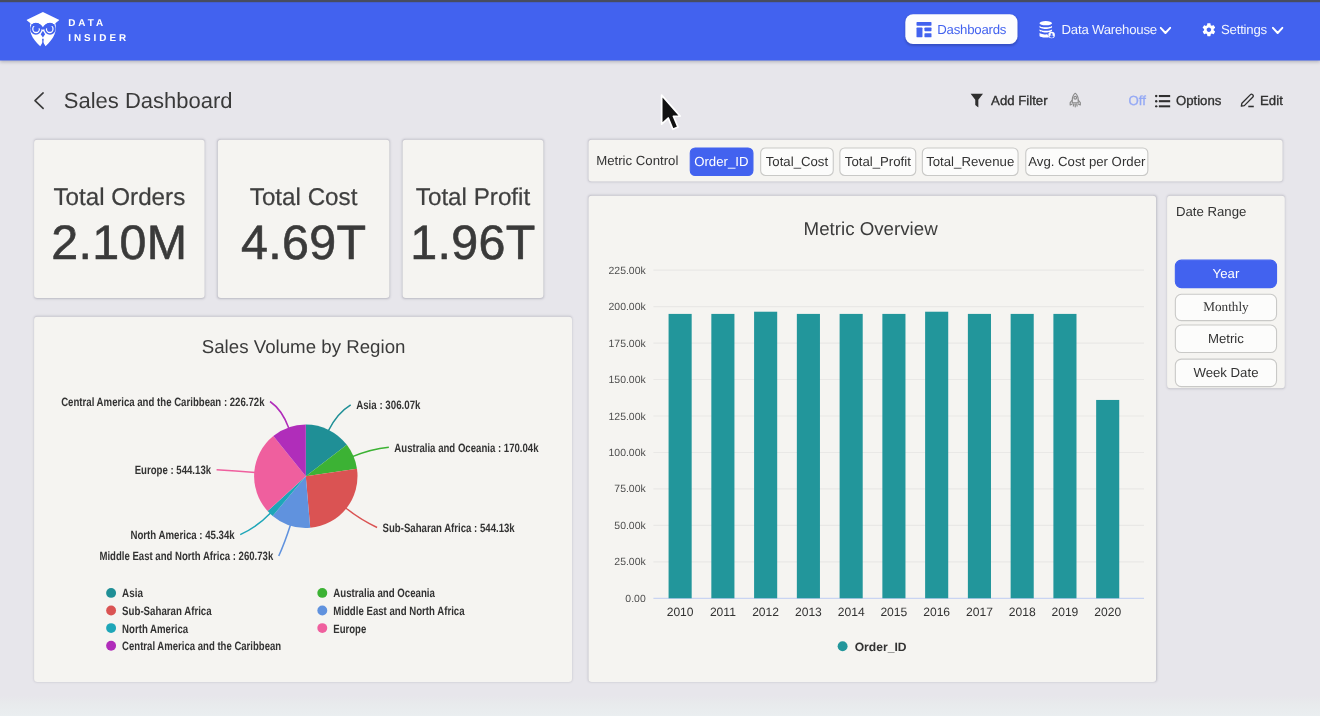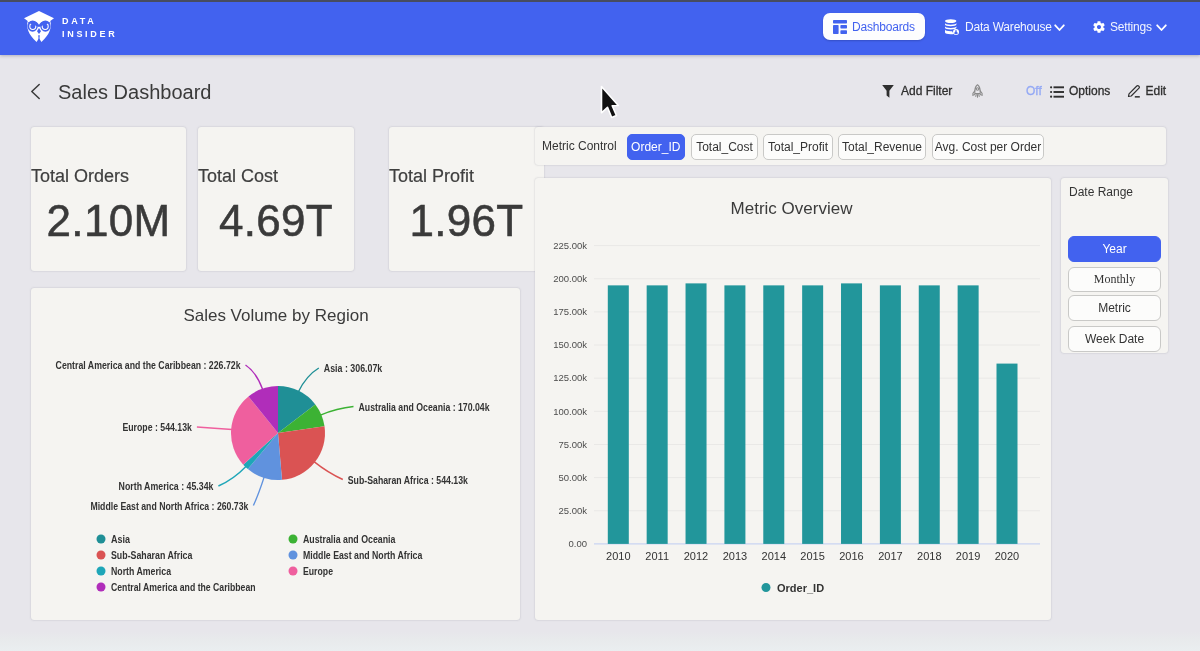--- a/index.html
+++ b/index.html
@@ -4,21 +4,21 @@
 svg {display:block;}
 html,body {width:1200px;height:651px;overflow:hidden;font-family:"Liberation Sans",sans-serif;}
 body {background:#e7e6eb;position:relative;}
 .abs {position:absolute;}
 .nav {position:absolute;left:0;top:0;width:1200px;height:55px;background:#4262ef;box-shadow:0 1px 3px rgba(60,60,80,0.3);}
 .nav .txt {position:absolute;color:#f2f5fe;font-size:12px;letter-spacing:-0.2px;top:21px;line-height:12px;}
 .card {position:absolute;background:#f5f4f1;border-radius:3px;box-shadow:0 0 2px rgba(70,70,90,0.28);}
 .logo-text {position:absolute;left:62px;color:#fff;font-weight:bold;font-size:9px;letter-spacing:2.7px;}
 .navbtn {position:absolute;left:823px;top:13px;width:102px;height:27px;background:#fdfdfe;border-radius:7px;box-shadow:0 1px 2px rgba(0,0,30,0.2);}
 .hlab {position:absolute;top:84.5px;font-size:12px;color:#2f2f2f;line-height:13px;-webkit-text-stroke:0.3px currentColor;}
-.kpi .t {position:absolute;top:38.5px;width:100%;text-align:left;font-size:18px;color:#3f3f3f;-webkit-text-stroke:0.2px #3f3f3f;}
+.kpi .t {position:absolute;top:38.5px;width:100%;text-align:center;font-size:22px;color:#3f3f3f;-webkit-text-stroke:0.2px #3f3f3f;}
 .kpi .v {position:absolute;top:69px;width:100%;text-align:center;font-size:44px;color:#3a3a3a;letter-spacing:0.3px;-webkit-text-stroke:0.55px #3a3a3a;}
 .mbtn {position:absolute;top:6.5px;height:26px;border:1px solid #c9c9c7;background:#fcfcfb;border-radius:5px;color:#333;font-size:12px;display:flex;align-items:center;justify-content:center;}
 .mbtn.sel {background:#4262ef;border-color:#4262ef;color:#fff;}
 .drbtn {position:absolute;left:7px;width:93px;height:25.5px;border:1px solid #c9c9c7;background:#fcfcfb;border-radius:6px;color:#333;font-size:12px;display:flex;align-items:center;justify-content:center;margin-top:28px;}
 .drbtn.sel {background:#4262ef;border-color:#4262ef;color:#fff;}
 </style></head><body>
 
 <div style="position:absolute;left:0;top:632px;width:1200px;height:19px;background:linear-gradient(to bottom,#e7e6eb 0%,#e8eaec 40%,#eaeef0 100%);"></div>
 
 <div style="position:absolute;left:0;top:0;width:1200px;height:1.5px;background:#474c60;z-index:5;"></div>
@@ -131,21 +131,21 @@
 <div class="hlab" style="left:1145.5px;">Edit</div>
 
 <div class="card kpi" style="left:31px;top:127px;width:155px;height:144px;">
     <div class="t">Total Orders</div>
     <div class="v">2.10M</div>
   </div>
 <div class="card kpi" style="left:198px;top:127px;width:156px;height:144px;">
     <div class="t">Total Cost</div>
     <div class="v">4.69T</div>
   </div>
-<div class="card kpi" style="left:366px;top:127px;width:155px;height:144px;margin-left:23px;">
+<div class="card kpi" style="left:366px;top:127px;width:128px;height:144px;">
     <div class="t">Total Profit</div>
     <div class="v">1.96T</div>
   </div>
 
 <div class="card" style="left:535px;top:127px;width:631px;height:38px;padding-left:33px;">
   <div class="abs" style="left:7px;top:12px;font-size:12px;color:#333;">Metric Control</div>
   <div class="mbtn sel" style="left:91.5px;width:58.5px">Order_ID</div>
   <div class="mbtn" style="left:156px;width:67px">Total_Cost</div>
   <div class="mbtn" style="left:228px;width:70px">Total_Profit</div>
   <div class="mbtn" style="left:303px;width:88px">Total_Revenue</div>

